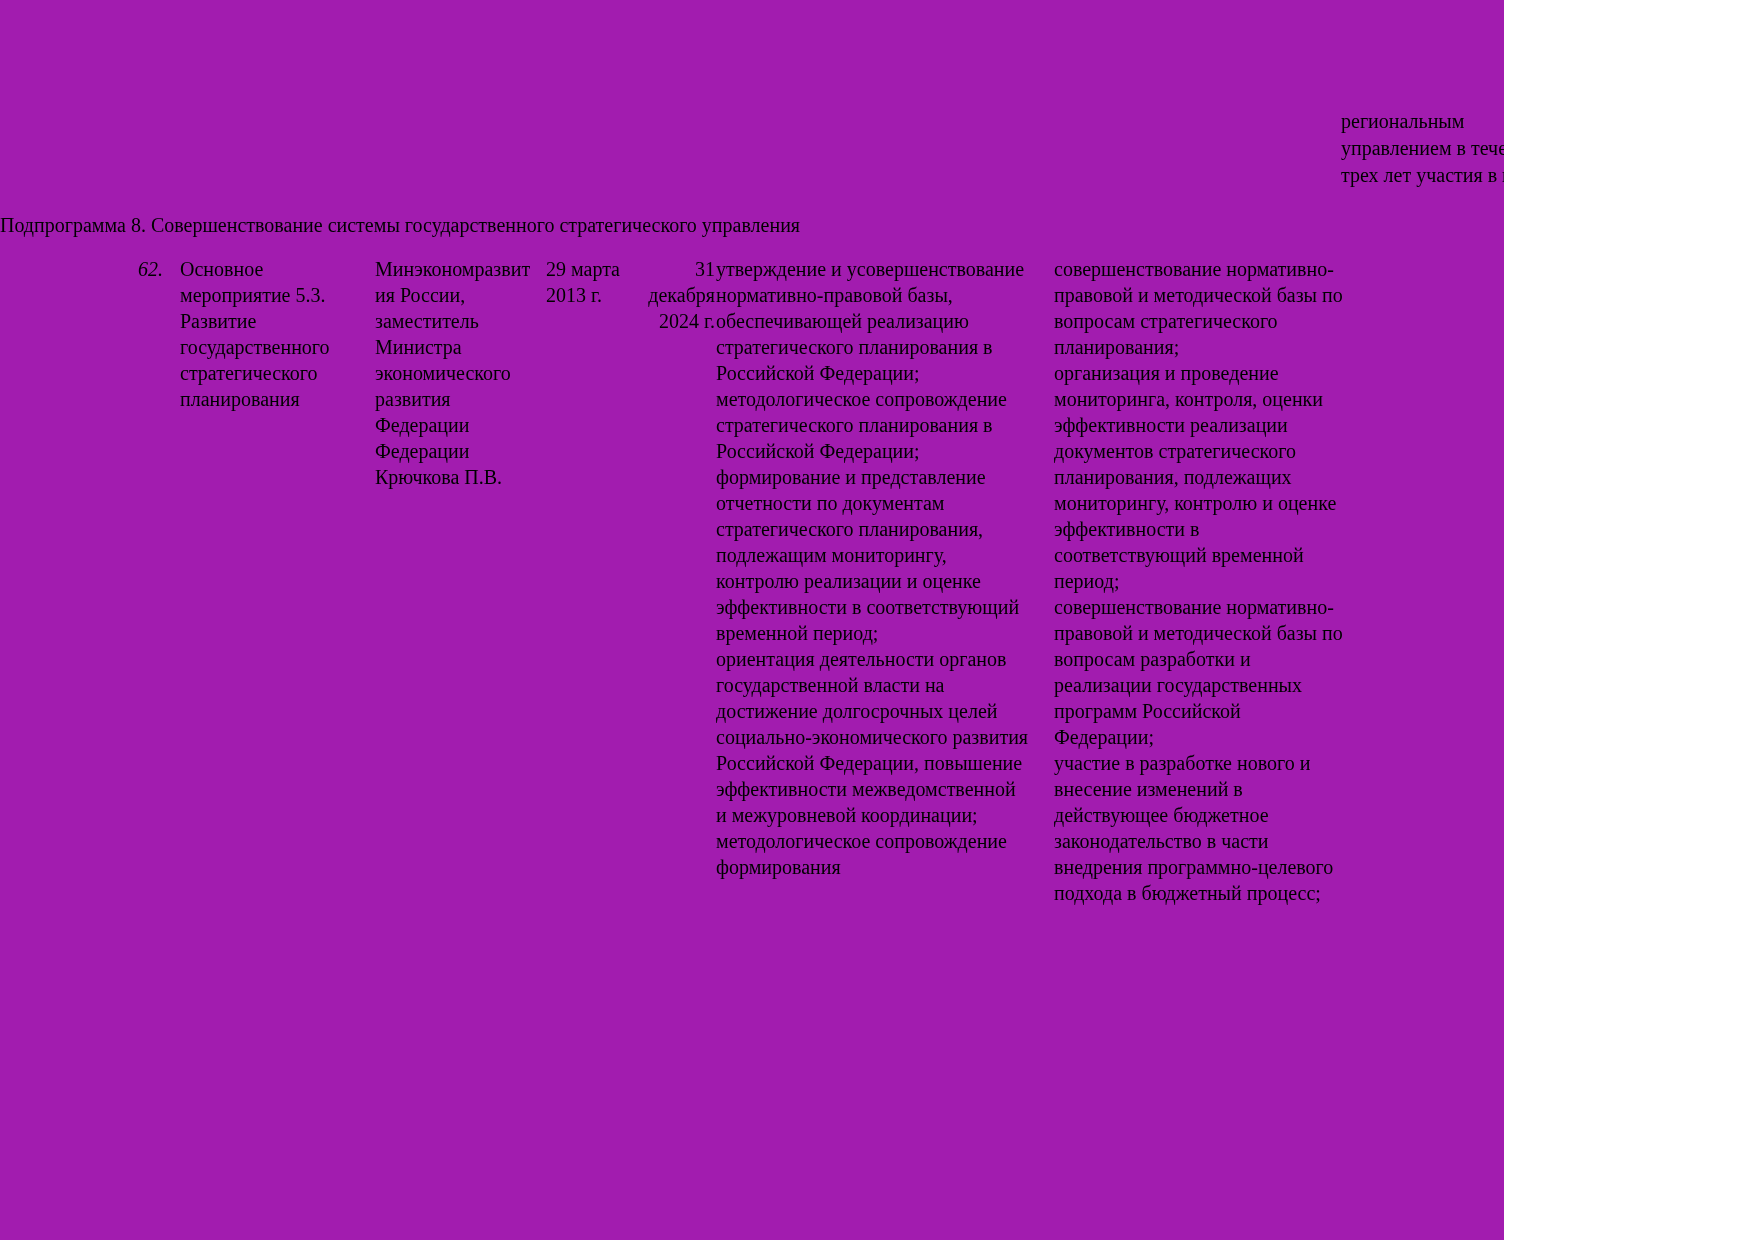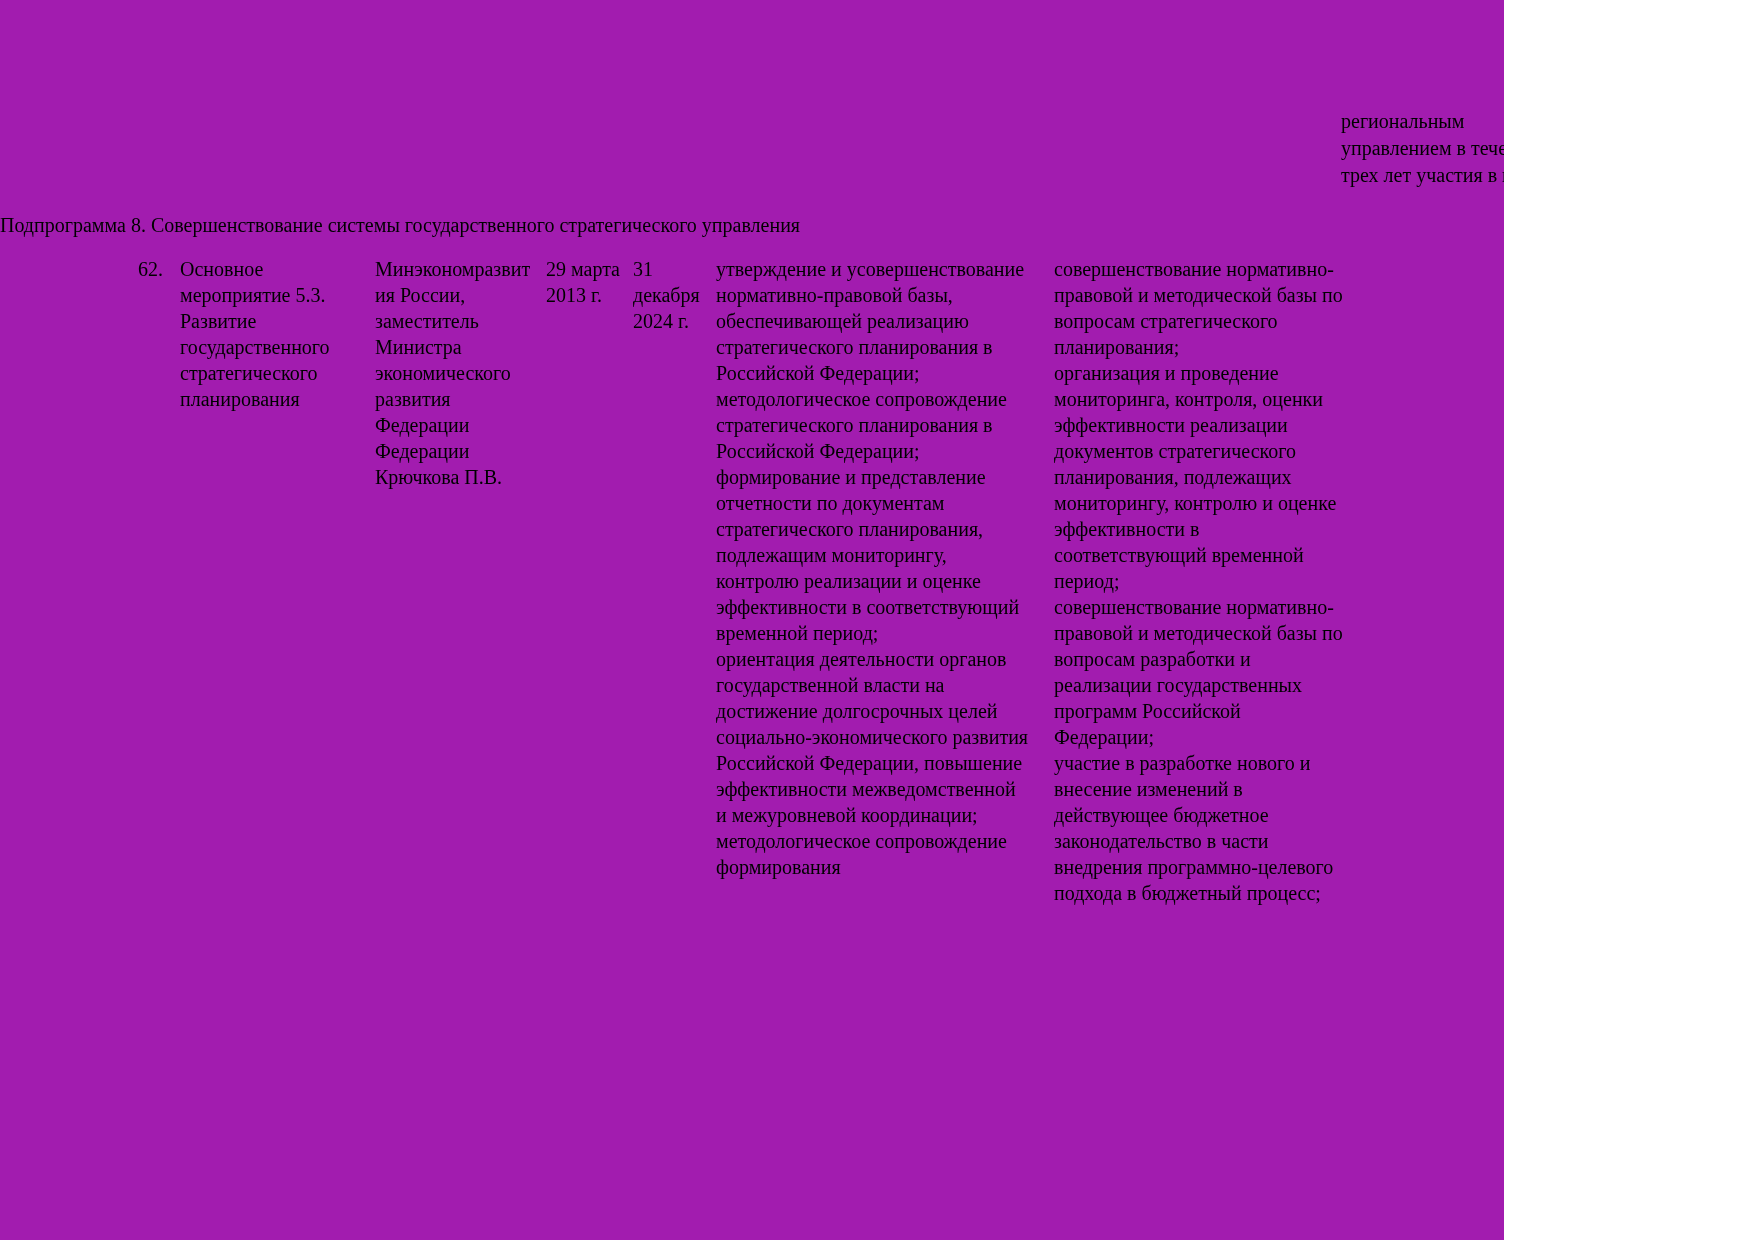--- a/index.html
+++ b/index.html
@@ -32,25 +32,25 @@
     top: 212px;
     width: 1754px;
     text-align: left;
   }
   .col {
     position: absolute;
     top: 256px;
     white-space: pre-line;
     overflow-wrap: break-word;
   }
-  .col-num    { left: 138px;  width: 40px;  }
+  .col-num    { left: 138px;  width: 40px; font-style: italic;  }
   .col-name   { left: 180px;  width: 172px; }
   .col-exec   { left: 375px;  width: 158px; }
   .col-start  { left: 546px;  width: 76px;  }
-  .col-end    { left: 633px;  width: 82px;  text-align: left; }
+  .col-end    { left: 633px;  width: 82px;  text-align: right; }
   .col-tasks  { left: 716px;  width: 314px; }
   .col-results{ left: 1054px; width: 290px; }
 </style>
 </head>
 <body>
 
 <div class="page">
 
   <div class="top-note">региональным
 управлением в течение

